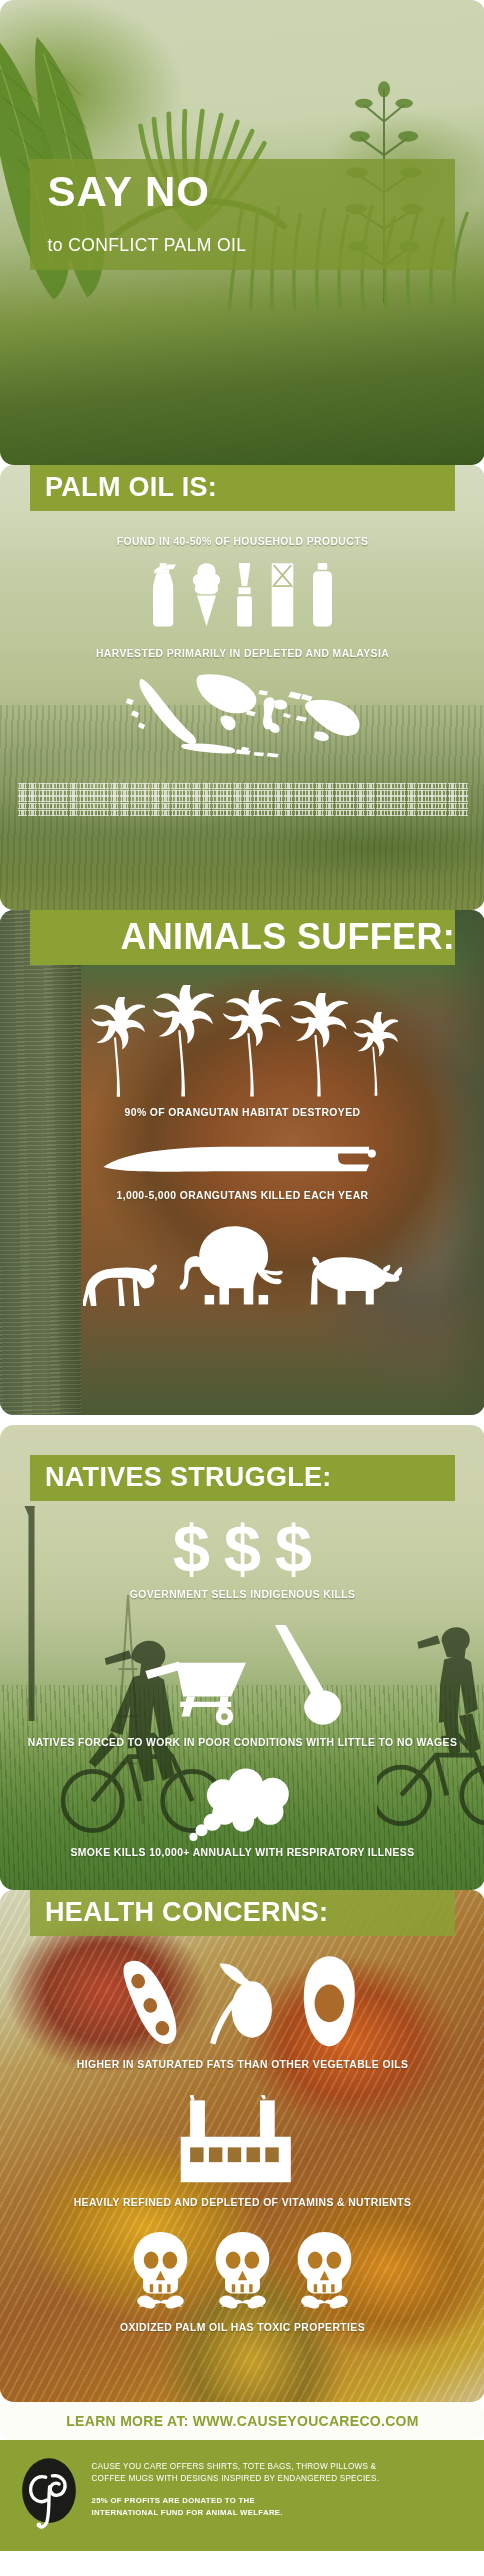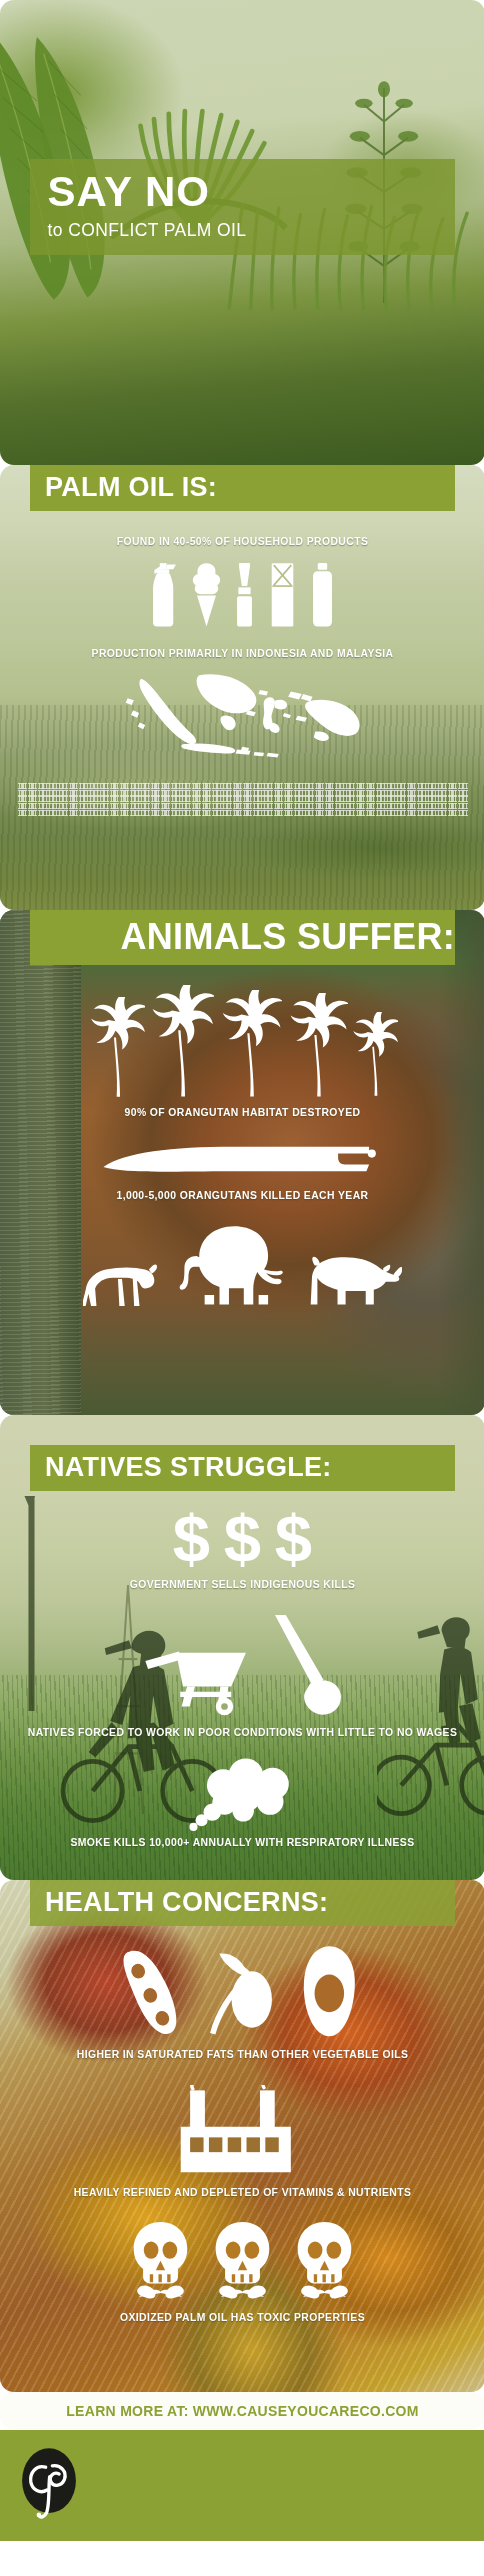--- a/index.html
+++ b/index.html
@@ -59,21 +59,21 @@
     background:rgba(124,150,46,0.82);
     padding:12px 0 13.5px 17.5px;
     z-index:3;
   }
   .hero-title {
     color:#fff; font-size:42px; font-weight:bold;
     letter-spacing:1px; line-height:0.98;
   }
   .hero-sub {
     color:#fff; font-size:17.5px; font-weight:normal;
-    letter-spacing:0.4px; margin-top:8px;
+    letter-spacing:0.4px; margin-top:23px;
   }
 
   
   #sec-palm { height:445px; }
   #sec-palm .photo-bg {
     background:linear-gradient(180deg,
       #d5dcc0 0%, #cfd7b6 12%, #c3cca4 26%,
       #bcc79a 40%, #b4c08e 52%,
       #98a776 64%, #7e9159 74%,
       #6e8448 84%, #73853f 94%, #7d8c44 100%);
@@ -117,21 +117,21 @@
     background:
       repeating-linear-gradient(178deg, rgba(255,255,255,.07) 0 1.3px, rgba(0,0,0,.10) 1.3px 4px),
       linear-gradient(90deg, #5b6b4a 0%, #6d7a52 55%, #4e5c38 100%);
   }
   #sec-animals .photo-bg::after {
     content:""; position:absolute; right:0; top:0; width:47px; bottom:0;
     background:linear-gradient(90deg, rgba(80,90,60,0) 0%, rgba(72,84,52,.75) 100%);
   }
 
   
-  #sec-natives { height:465px; }
+  #sec-natives { height:465px;margin-top:10px; }
   #sec-natives .photo-bg {
     background:linear-gradient(180deg,
       #cfd3b0 0%, #cdd2ad 14%, #c6cea4 28%, #bdc79a 40%,
       #a8b984 52%, #8ba862 64%, #6f9348 74%,
       #5a8439 84%, #4e7c31 93%, #49762e 100%);
   }
   #sec-natives .photo-bg::after {
     content:""; position:absolute; left:0; right:0; top:56%; bottom:0;
     background:repeating-linear-gradient(88deg, rgba(35,70,20,.24) 0 1.3px, rgba(130,175,70,.05) 1.3px 4.7px);
   }
@@ -318,21 +318,21 @@
 
         <svg width="27" height="65" viewBox="0 0 40 96">
           <g fill="#ffffff">
             <rect x="13" y="0" width="14" height="10" rx="2"></rect>
             <rect x="6" y="12" width="28" height="82" rx="7"></rect>
           </g>
         </svg>
       </div>
 
       <div style="height:19px"></div>
-      <div class="cap">PRODUCTION PRIMARILY IN INDONESIA AND MALAYSIA</div>
+      <div class="cap">HARVESTED PRIMARILY IN DEPLETED AND MALAYSIA</div>
 
       <div class="iconrow" style="margin-top:9.4px;">
         <svg width="290" height="88" viewBox="0 0 430 130">
           <g fill="#ffffff">
 
             <path d="M66 12 C74 16 84 28 96 44 C110 62 124 80 138 92 C146 99 148 106 142 108 C134 110 120 100 108 88 C92 72 76 50 66 32 C60 22 60 10 66 12 Z"></path>
 
             <path d="M44 40 l9 3 l-3 7 l-9 -3 z"></path>
             <path d="M52 58 l9 4 l-3 7 l-9 -4 z"></path>
             <path d="M62 76 l8 4 l-3 6 l-8 -4 z"></path>
@@ -931,16 +931,24 @@
   <div id="footer">
     <svg class="logo-badge" viewBox="0 0 86 110">
       <ellipse cx="43" cy="50" rx="40" ry="48" fill="#1b1b18"></ellipse>
       <g stroke="#ffffff" stroke-width="5" fill="none" stroke-linecap="round">
         <path d="M38 30 C24 26 14 38 16 52 C18 64 30 70 40 64"></path>
         <path d="M48 28 C60 26 70 36 66 48 C62 58 50 60 46 52 C42 44 50 36 58 40"></path>
         <path d="M44 44 C42 62 44 82 40 96 C37 104 30 106 28 102"></path>
       </g>
       <circle cx="28" cy="101" r="3.5" fill="#ffffff"></circle>
     </svg>
+    <div class="footer-text">
+      <div class="footer-line">CAUSE YOU CARE OFFERS SHIRTS, TOTE BAGS, THROW PILLOWS &amp;</div>
+      <div class="footer-line">COFFEE MUGS WITH DESIGNS INSPIRED BY ENDANGERED SPECIES.</div>
+      <div class="footer-block2">
+        <div>25% OF PROFITS ARE DONATED TO THE</div>
+        <div>INTERNATIONAL FUND FOR ANIMAL WELFARE.</div>
+      </div>
+    </div>
   </div>
 
 </div>
 
 
 </body></html>

